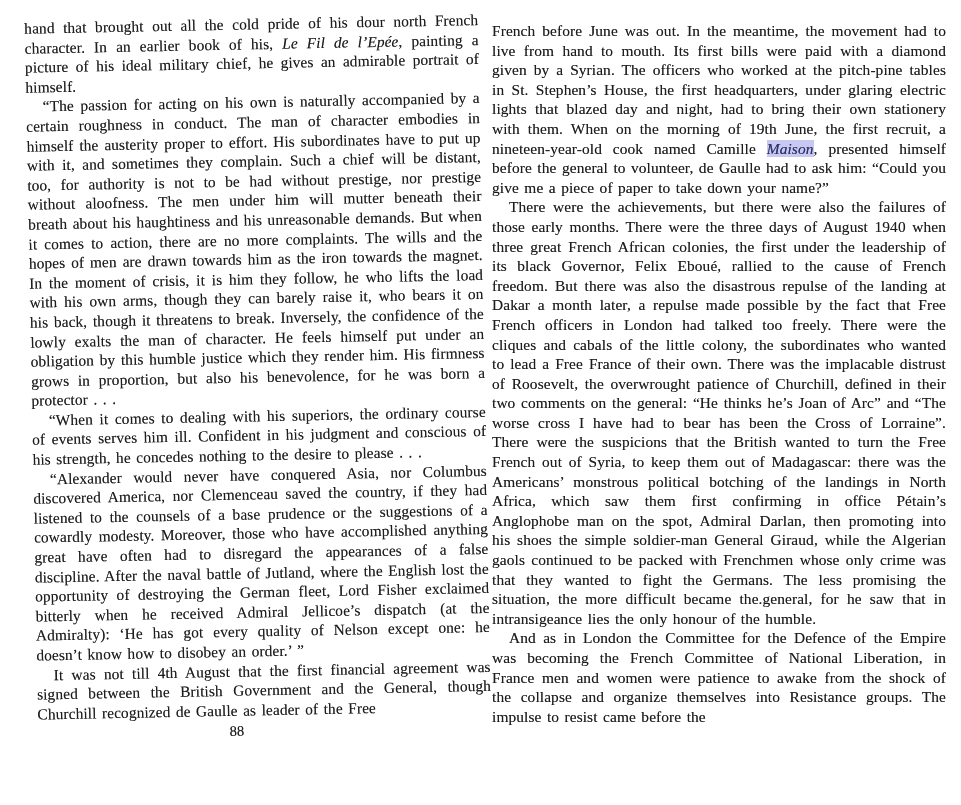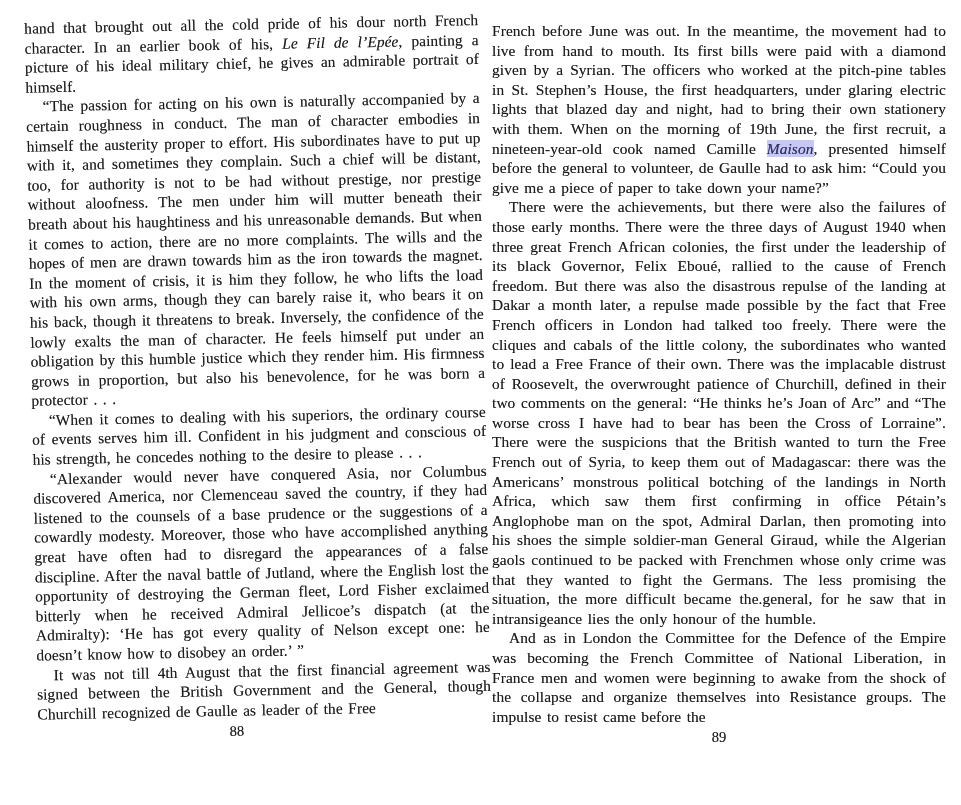--- a/index.html
+++ b/index.html
@@ -78,18 +78,17 @@
         <p class="indent"><span>“Alexander would never have conquered Asia, nor Columbus discovered America, nor Clemenceau saved the country, if they had listened to the counsels of a base prudence or the suggestions of a cowardly modesty. Moreover, those who have accomplished anything great have often had to disregard the appearances of a false discipline. After the naval battle of Jutland, where the English lost the opportunity of destroying the German fleet, Lord Fisher exclaimed bitterly when he received Admiral Jellicoe’s dispatch (at the Admiralty): ‘He has got every quality of Nelson except one: he doesn’t know how to disobey an order.’ ”</span></p>
         <p class="indent"><span>It was not till 4th August that the first financial agreement was signed between the British Government and the General, though Churchill recognized de Gaulle as leader of the Free</span></p>
       </div>
     <div class="page-number">88</div>
   </div>
 
   <div class="page page-right">
     <div class="page-text">
         <p><span>French before June was out. In the meantime, the movement had to live from hand to mouth. Its first bills were paid with a diamond given by a Syrian. The officers who worked at the pitch-pine tables in St. Stephen’s House, the first headquarters, under glaring electric lights that blazed day and night, had to bring their own stationery with them. When on the morning of 19th June, the first recruit, a nineteen-year-old cook named Camille </span><span class="seg-highlight">Maison</span><span>, presented himself before the general to volunteer, de Gaulle had to ask him: “Could you give me a piece of paper to take down your name?”</span></p>
         <p class="indent"><span>There were the achievements, but there were also the failures of those early months. There were the three days of August 1940 when three great French African colonies, the first under the leadership of its black Governor, Felix Eboué, rallied to the cause of French freedom. But there was also the disastrous repulse of the landing at Dakar a month later, a repulse made possible by the fact that Free French officers in London had talked too freely. There were the cliques and cabals of the little colony, the subordinates who wanted to lead a Free France of their own. There was the implacable distrust of Roosevelt, the overwrought patience of Churchill, defined in their two comments on the general: “He thinks he’s Joan of Arc” and “The worse cross I have had to bear has been the Cross of Lorraine”. There were the suspicions that the British wanted to turn the Free French out of Syria, to keep them out of Madagascar: there was the Americans’ monstrous political botching of the landings in North Africa, which saw them first confirming in office Pétain’s Anglophobe man on the spot, Admiral Darlan, then promoting into his shoes the simple soldier-man General Giraud, while the Algerian gaols continued to be packed with Frenchmen whose only crime was that they wanted to fight the Germans. The less promising the situation, the more difficult became the.general, for he saw that in intransigeance lies the only honour of the humble.</span></p>
-        <p class="indent"><span>And as in London the Committee for the Defence of the Empire was becoming the French Committee of National Liberation, in France men and women were beginning to awake from the shock of the collapse and organize themselves into Resistance groups. The impulse to resist came before the</span></p>
+        <p class="indent"><span>And as in London the Committee for the Defence of the Empire was becoming the French Committee of National Liberation, in France men and women were patience to awake from the shock of the collapse and organize themselves into Resistance groups. The impulse to resist came before the</span></p>
       </div>
-    <div class="page-number">89</div>
   </div>
 
 </div>
 
 </body></html>

